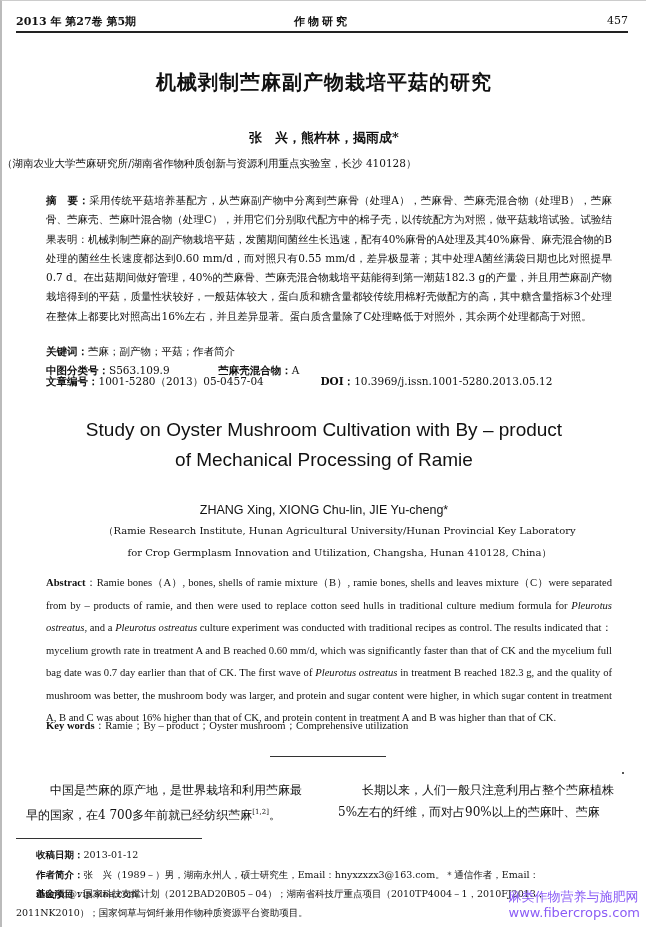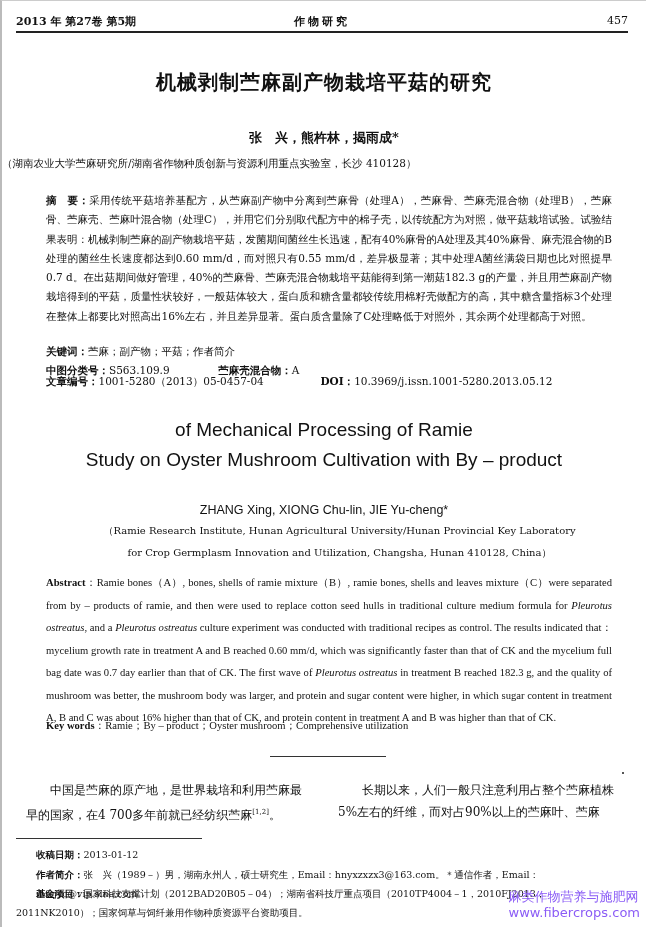--- a/index.html
+++ b/index.html
@@ -62,22 +62,22 @@
   <span style="display:inline-block;width:42px;"></span>
   <span class="lbl">苎麻壳混合物：</span><span>A</span>
 </div>
 <div class="abs meta-line" style="top:374px;">
   <span class="lbl">文章编号：</span><span>1001-5280（2013）05-0457-04</span>
   <span style="display:inline-block;width:50px;"></span>
   <span class="lbl">DOI：</span><span>10.3969/j.issn.1001-5280.2013.05.12</span>
 </div>
 
 <div class="abs title-en">
+  <div>Study on Oyster Mushroom Cultivation with By – product</div>
   <div>of Mechanical Processing of Ramie</div>
-  <div>Study on Oyster Mushroom Cultivation with By – product</div>
 </div>
 <div class="abs authors-en">ZHANG Xing, XIONG Chu-lin, JIE Yu-cheng*</div>
 <div class="abs affil-en">
   <div>（Ramie Research Institute, Hunan Agricultural University/Hunan Provincial Key Laboratory</div>
   <div>for Crop Germplasm Innovation and Utilization, Changsha, Hunan 410128, China）</div>
 </div>
 
 <div class="abs abs-en">
   <span class="lbl">Abstract</span><span>：Ramie bones（A）, bones, shells of ramie mixture（B）, ramie bones, shells and leaves mixture（C）were separated from by – products of ramie, and then were used to replace cotton seed hulls in traditional culture medium formula for </span><i>Pleurotus ostreatus</i><span>, and a </span><i>Pleurotus ostreatus</i><span> culture experiment was conducted with traditional recipes as control. The results indicated that：mycelium growth rate in treatment A and B reached 0.60 mm/d, which was significantly faster than that of CK and the mycelium full bag date was 0.7 day earlier than that of CK. The first wave of </span><i>Pleurotus ostreatus</i><span> in treatment B reached 182.3 g, and the quality of mushroom was better, the mushroom body was larger, and protein and sugar content were higher, in which sugar content in treatment A, B and C was about 16% higher than that of CK, and protein content in treatment A and B was higher than that of CK.</span>
 </div>

